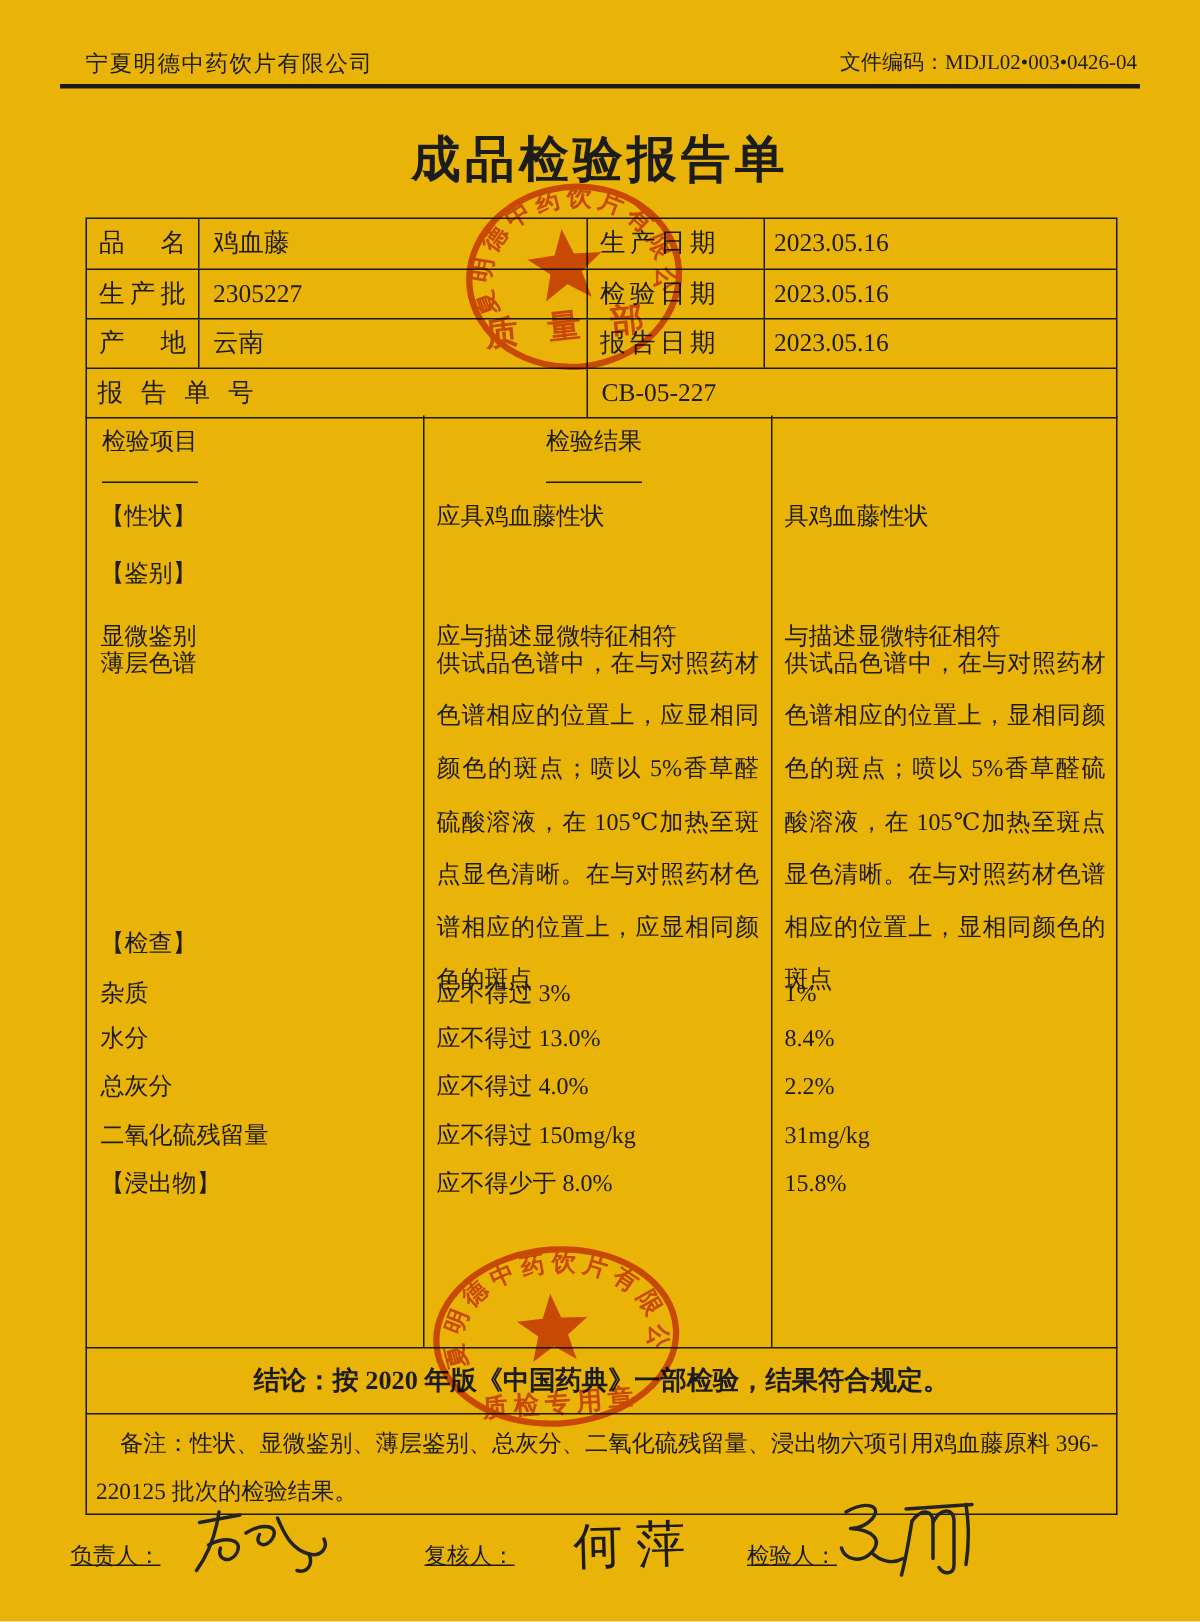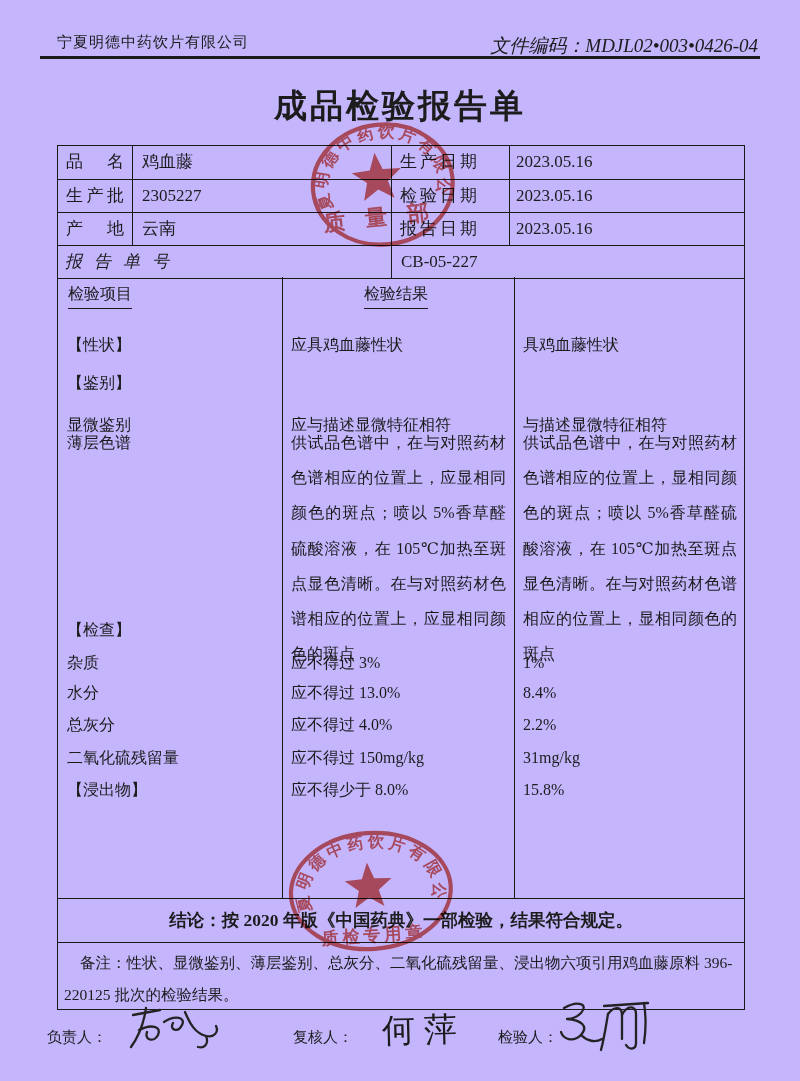--- a/index.html
+++ b/index.html
@@ -1,68 +1,68 @@
 <!DOCTYPE html>
 <html><head>
 <meta charset="utf-8">
 <style>
   * { box-sizing: border-box; margin: 0; padding: 0; }
   html,body { background:#e8e8e8; }
   .page {
     position: relative;
     width: 800px; height: 1081px;
     margin: 0 auto;
-    background: #c4b5fd;
+    background: #eab308;
     font-family: "Liberation Serif", "DejaVu Serif", serif;
     color: #1c1c1c;
     overflow: hidden;
   }
   
   .hdr-company { position:absolute; left:57px; top:33px; font-size:15px; letter-spacing:1px; }
-  .hdr-code    { position:absolute; right:42px; top:33px; font-size:19px;font-style:italic; }
+  .hdr-code    { position:absolute; right:42px; top:33px; font-size:14px; }
   .hdr-rule    { position:absolute; left:40px; top:56px; width:720px; height:2.6px; background:#1a1a1a; }
   
   .title { position:absolute; left:0; top:84px; width:100%; text-align:center;
            font-size:33px; font-weight:bold; letter-spacing:3px; }
   
   .info-table { position:absolute; left:57px; top:145px; width:688px;
                 border:1.6px solid #1a1a1a; font-size:17px; }
   .info-row { display:flex; height:33px; border-top:1.4px solid #1a1a1a; }
   .info-row:first-child { border-top:none; }
   .ic { border-left:1.4px solid #1a1a1a; line-height:31px; overflow:hidden; }
   .ic:first-child { border-left:none; }
   .lab  { width:74px; padding:0 8px; text-align:justify; text-align-last:justify; }
   .val1 { width:259px; padding-left:9px; }
   .lab2 { width:94px; padding:0 8px; text-align:justify; text-align-last:justify; }
   .val2 { flex:1; padding-left:6px;margin-left:24px; }
-  .labwide { width:333px; padding-left:7px; letter-spacing:12px;font-style:italic; }
+  .labwide { width:333px; padding-left:7px; letter-spacing:12px; }
   .valwide { flex:1; padding-left:9px; }
   
   .insp-table { position:absolute; left:57px; top:277px; width:688px; height:622px;
                 border:1.6px solid #1a1a1a; border-top:none; font-size:16px; }
   .vline { position:absolute; top:0; bottom:0; width:1.4px; background:#1a1a1a; }
   .vline.v1 { left:224px; } .vline.v2 { left:456px; }
   .insp-head { position:absolute; top:7px; left:0; width:100%; display:flex; }
   .hc { width:224px; } .hc2 { width:233px; text-align:center; } .hc3 { width:228px; text-align:center; }
   .hc { padding-left:10px; }
-  .u { border-bottom:1.2px solid #1a1a1a; padding-bottom:6px; }
+  .u { border-bottom:1.2px solid #1a1a1a; padding-bottom:18px; }
   .insp-row { position:absolute; left:0; width:100%; display:flex; line-height:20px; }
   .insp-row.tall { line-height:35.2px; }
   .ci { width:224px; padding-left:9px; }
   .cs { width:233px; padding:0 9px; text-align:justify; }
   .cr { width:228px; padding:0 6px 0 8px; text-align:justify; }
   
   .conclusion { position:absolute; left:57px; top:899px; width:688px; height:44px;
                 border:1.6px solid #1a1a1a; border-top:none;
                 text-align:center; font-weight:bold; font-size:17.5px; line-height:42px; }
   .remark { position:absolute; left:57px; top:943px; width:688px; height:67px;
             border:1.6px solid #1a1a1a; border-top:none;
             font-size:15.5px; line-height:32px; padding:4px 10px 0 6px; text-indent:16px; }
   
-  .sig-label { position:absolute; font-size:15px; }
+  .sig-label { position:absolute; font-size:15px;text-decoration:underline; }
   .sig-svg { position:absolute; }
   .sig-svg path { fill:none; stroke:#232323; stroke-width:2.3; stroke-linecap:round; stroke-linejoin:round; }
   .sig-name { position:absolute; left:382px; top:1008px; font-size:33px; letter-spacing:9px;
               transform:rotate(-1.5deg); color:#1b1b1b; }
   
   .stamp { position:absolute; mix-blend-mode:multiply; opacity:.82; }
   .stamp-top { left:309px; top:121px; transform:rotate(-6deg); }
   .stamp-bottom { left:287px; top:829px; transform:rotate(-4deg); }
   .stamp svg text { font-family:"Liberation Sans","DejaVu Sans",sans-serif; font-weight:bold; }
 </style>
@@ -169,21 +169,21 @@
   <div class="sig-label" style="left:47px; top:1028px;">负责人：</div>
   <svg class="sig-svg" style="left:128px; top:1002px;" width="100" height="56" viewBox="0 0 100 56">
     <path d="M18,6 C16,20 11,34 3,45"></path>
     <path d="M5,13 L32,8"></path>
     <path d="M11,28 C23,22 34,24 30,33 C26,41 16,38 19,30"></path>
     <path d="M36,20 C47,13 58,15 54,23 C50,31 41,28 45,21"></path>
     <path d="M57,10 C62,22 67,31 78,34 C86,36 91,30 88,24"></path>
     <path d="M78,34 C81,41 77,47 70,45"></path>
   </svg>
 
-  <div class="sig-label" style="left:293px; top:1028px;">复核人：</div>
+  <div class="sig-label" style="left:283px; top:1028px;">复核人：</div>
   <div class="sig-name">何萍</div>
 
   <div class="sig-label" style="left:498px; top:1028px;">检验人：</div>
   <svg class="sig-svg" style="left:556px; top:998px;" width="110" height="60" viewBox="0 0 110 60">
     <path d="M8,10 C22,2 33,6 25,15 C20,20 14,21 11,21 C25,22 33,28 25,37 C17,45 7,41 5,34"></path>
     <path d="M25,37 C31,43 39,45 46,41"></path>
     <path d="M52,16 C50,28 48,41 45,52"></path>
     <path d="M52,16 C59,7 66,9 66,17 L66,41"></path>
     <path d="M66,17 C71,7 80,7 80,16 L80,45 C80,52 73,52 70,47"></path>
     <path d="M48,8 L92,5"></path>

